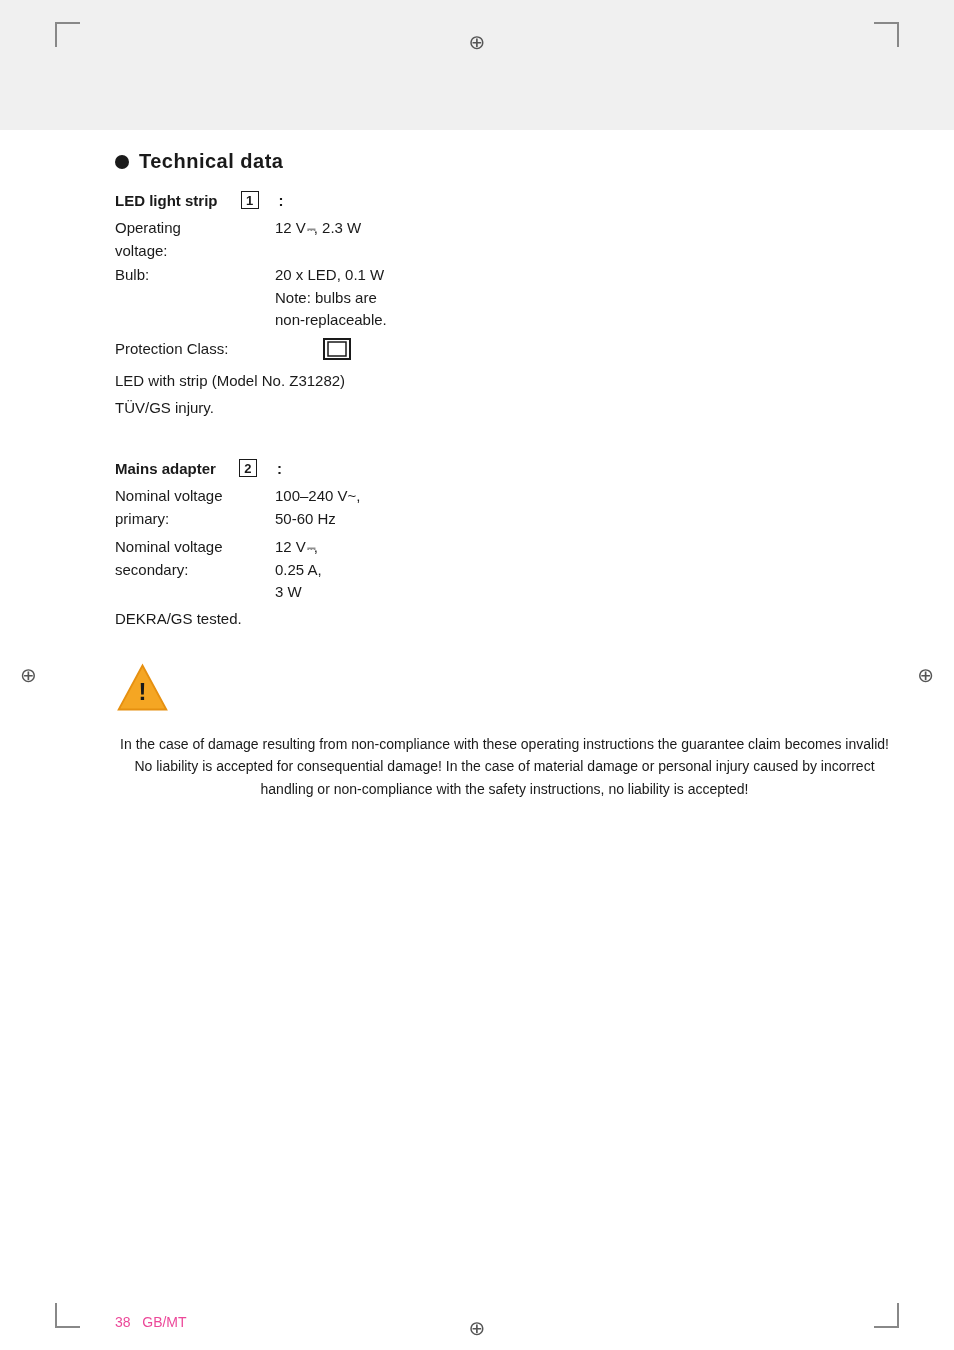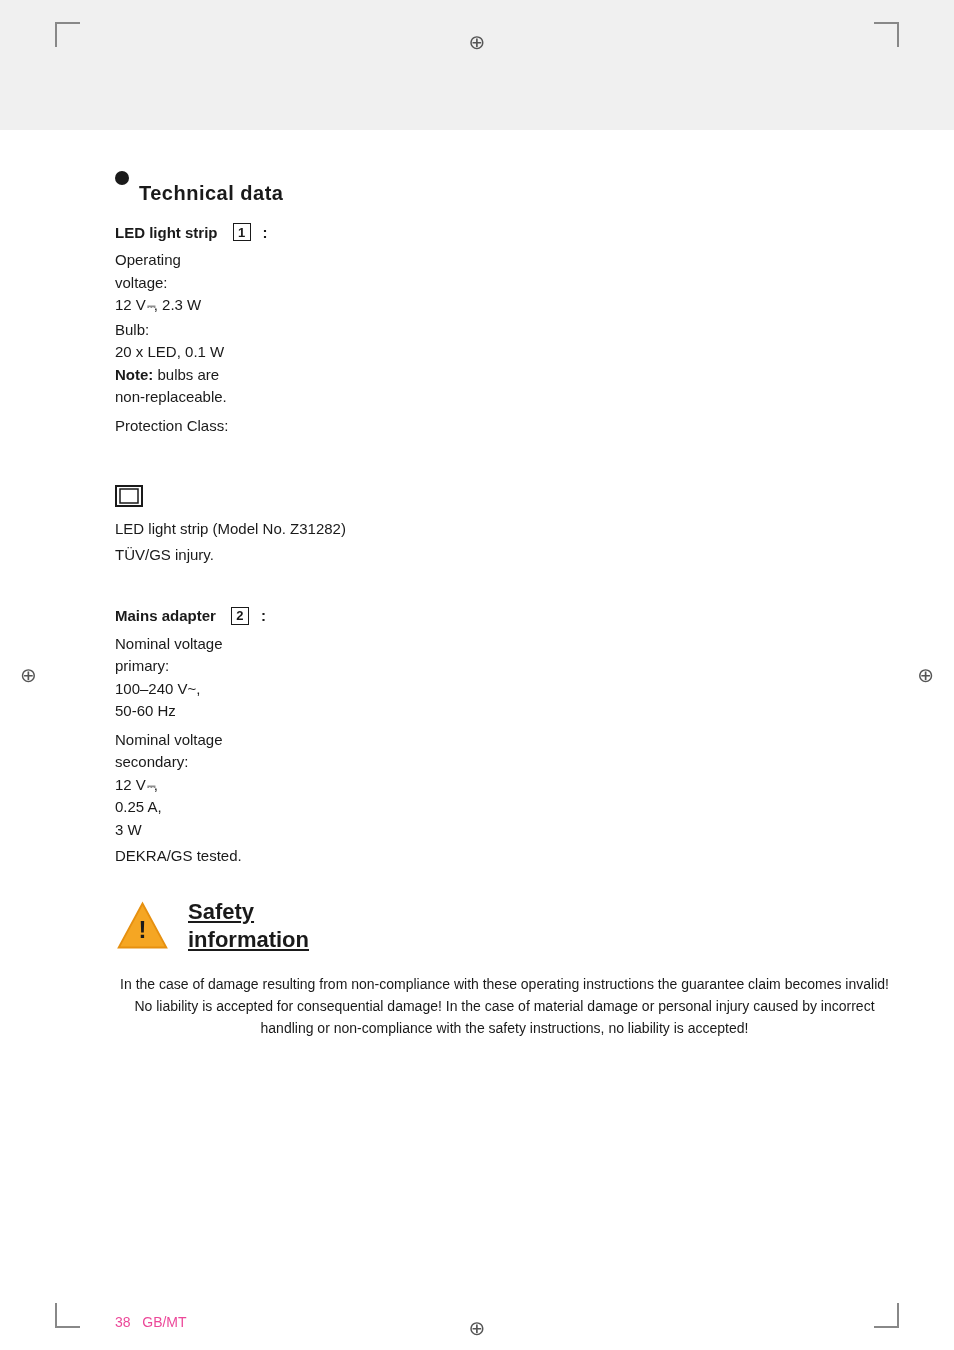--- a/index.html
+++ b/index.html
@@ -63,35 +63,34 @@
       background: #1a1a1a;
       border-radius: 50%;
       display: inline-block;
       flex-shrink: 0;
     }
 
     .section-title h2 {
       font-size: 20px;
       font-weight: bold;
       letter-spacing: 0.5px;
-      margin-top: 32px;
     }
 
     
     .tech-section {
       margin-bottom: 22px;
     }
 
     .tech-subtitle {
       font-size: 15px;
       font-weight: bold;
       margin-bottom: 8px;
       display: flex;
-      align-items: center;
-      gap: 12px;
+      align-items: flex-end;
+      gap: 20px;
     }
 
     .box-num {
       display: inline-flex;
       align-items: center;
       justify-content: center;
       width: 18px;
       height: 18px;
       border: 1.5px solid #1a1a1a;
       font-size: 13px;
@@ -99,37 +98,36 @@
       margin-left: 3px;
     }
 
     .spec-table {
       width: 100%;
     }
 
     .spec-row {
       display: flex;
       margin-bottom: 2px;
-      flex-direction: column;
     }
 
     .spec-label {
       width: 160px;
       flex-shrink: 0;
       font-size: 15px;
       line-height: 1.5;
     }
 
     .spec-value {
       font-size: 15px;
       line-height: 1.5;
     }
 
     .spec-value strong {
-      font-weight: bold;
+      font-weight: normal;
       margin-top: 8px;
     }
 
     .spec-note {
       font-size: 15px;
       margin-top: 4px;
       line-height: 1.5;
     }
 
     
@@ -303,21 +301,21 @@
         <div class="spec-label">Protection Class:</div>
         <div class="spec-value">
           
           <svg width="28" height="22" viewBox="0 0 28 22">
             <rect x="1" y="1" width="26" height="20" fill="none" stroke="#1a1a1a" stroke-width="2"></rect>
             <rect x="5" y="4" width="18" height="14" fill="none" stroke="#1a1a1a" stroke-width="1.5"></rect>
           </svg>
         </div>
       </div>
 
-      <div class="spec-note">LED light strip (Model No. Z31282)</div>
+      <div class="spec-note">LED with strip (Model No. Z31282)</div>
       <div class="spec-note">TÜV/GS injury.</div>
     </div>
   </div>
 
   <div style="height:18px;"></div>
 
   <div class="tech-section">
     <div class="tech-subtitle">
       <span>Mains adapter</span>
       <span class="box-num">2</span>
@@ -339,26 +337,20 @@
     </div>
   </div>
 
   <div class="safety-section">
     <div class="safety-header">
 
       <svg class="warning-triangle" viewBox="0 0 60 56">
         <polygon points="30,4 56,52 4,52" fill="#f5a623" stroke="#e69010" stroke-width="2"></polygon>
         <text x="30" y="42" text-anchor="middle" font-size="26" font-weight="bold" fill="#1a1a1a">!</text>
       </svg>
-      <div>
-        <div class="safety-title">
-          <span>Safety</span><br>
-          <span>information</span>
-        </div>
-      </div>
     </div>
     <p class="safety-text">In the case of damage resulting from non-compliance with these operating instructions the guarantee claim becomes invalid! No liability is accepted for consequential damage! In the case of material damage or personal injury caused by incorrect handling or non-compliance with the safety instructions, no liability is accepted!</p>
   </div>
 
 </div>
 
 <div class="bottom-area">
   <span class="page-num">
     <span>38</span>&nbsp;&nbsp;&nbsp;<span>GB/MT</span>
   </span>

